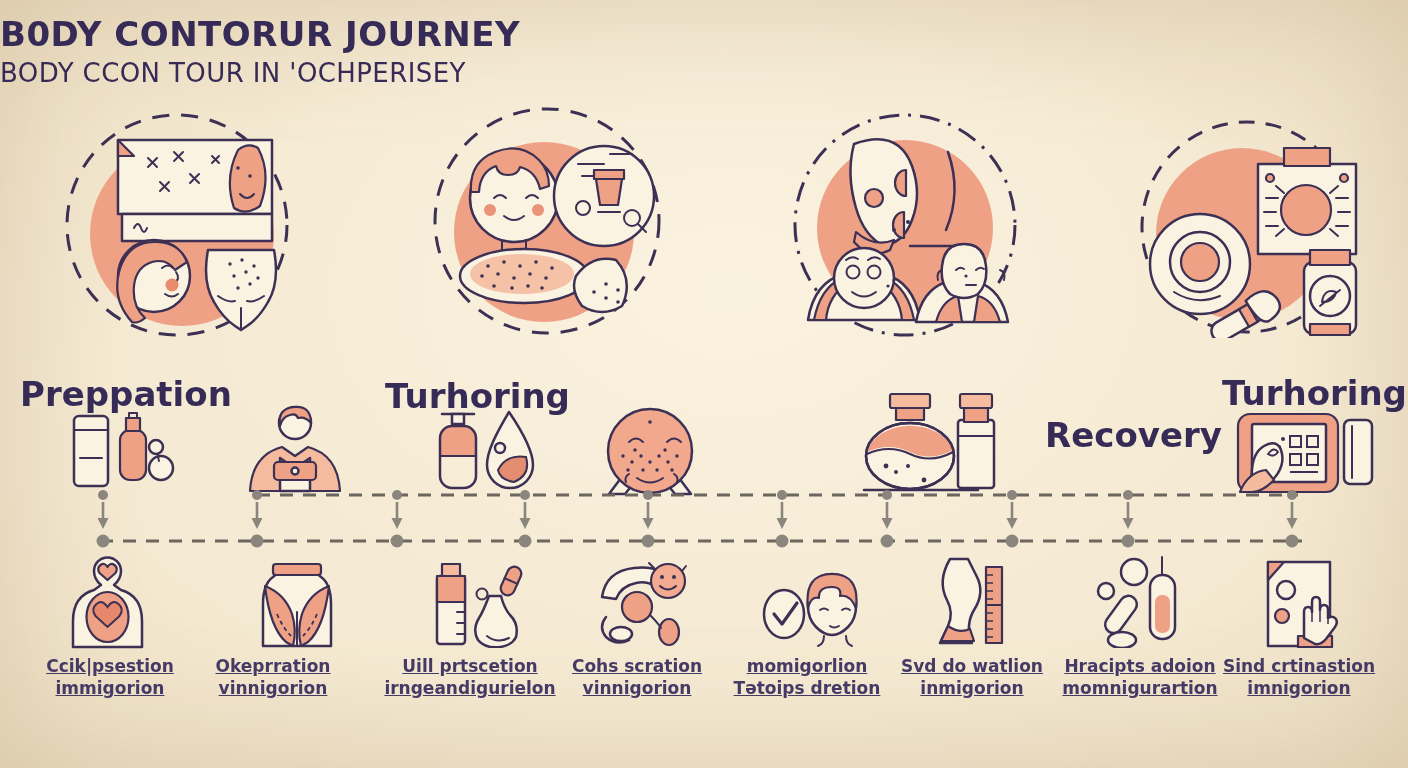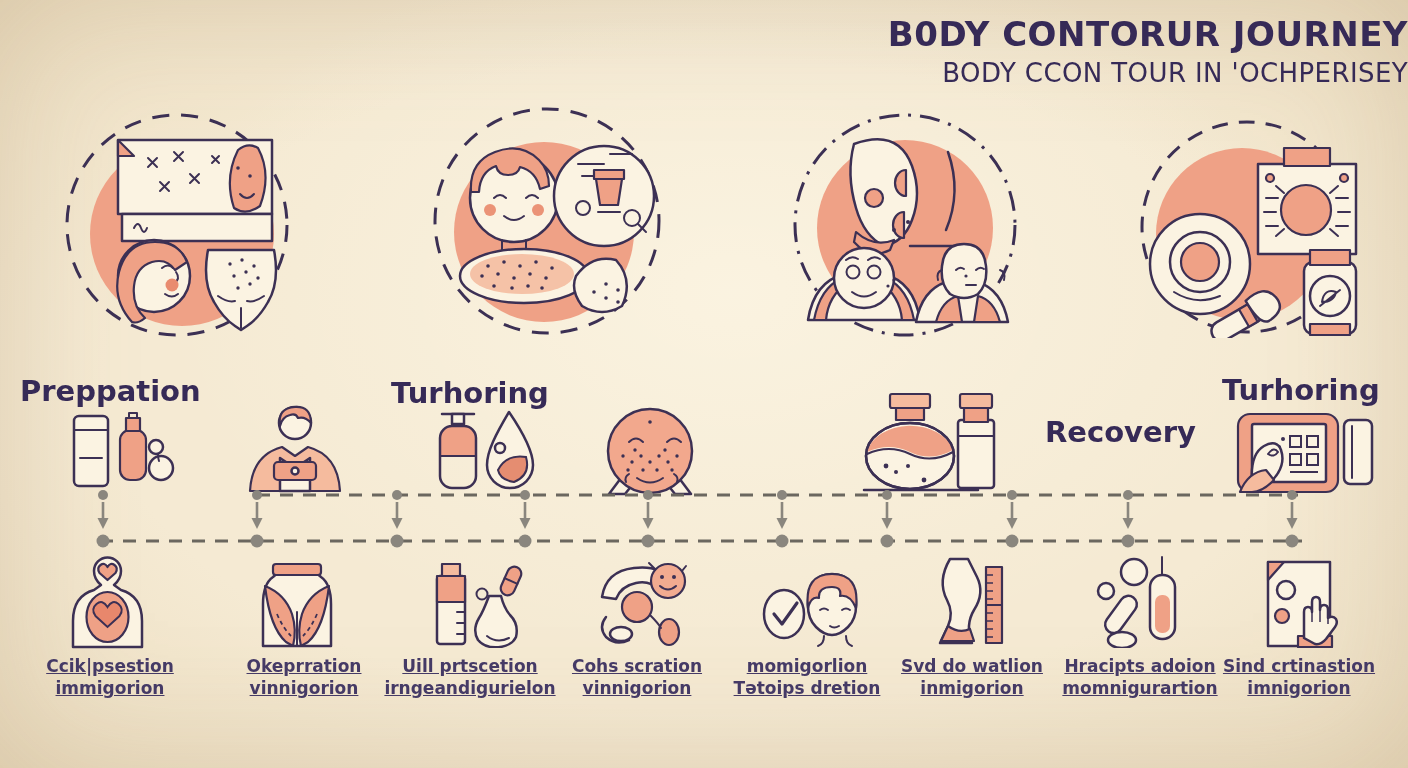--- a/index.html
+++ b/index.html
@@ -4,24 +4,24 @@
 <style>
   html,body{margin:0;padding:0;}
   body{width:1408px;height:768px;overflow:hidden;
        font-family:"DejaVu Sans","Liberation Sans",sans-serif;}
   #stage{position:relative;width:1408px;height:768px;
        background:
          radial-gradient(ellipse at 52% 38%, rgba(255,250,235,.55) 0%, rgba(255,250,235,0) 55%),
          radial-gradient(ellipse at 50% 50%, #f5ead3 60%, #ecdec1 100%);
        box-shadow:inset 0 0 140px rgba(150,120,80,.22);}
   .abs{position:absolute;}
-  .title-block{left:0;right:0;top:14px;text-align:right;color:#362a57;}
+  .title-block{left:0;right:0;top:14px;text-align:left;color:#362a57;}
   .title{font-size:34px;font-weight:bold;letter-spacing:.5px;}
   .subtitle{font-size:26px;font-weight:normal;margin-top:4px;letter-spacing:.4px;}
-  .phase-label{font-size:29px;font-weight:bold;color:#362a57;text-align:center;white-space:nowrap;}
+  .phase-label{font-size:34px;font-weight:bold;color:#362a57;text-align:center;white-space:nowrap;}
   .caption{width:200px;text-align:center;font-size:17px;font-weight:bold;color:#453a66;line-height:1.3;text-decoration:underline;}
   .caption span{display:block;}
   
   svg .fc{fill:#fbf3e2;stroke:#3c3054;stroke-width:2.5;stroke-linejoin:round;}
   svg .fs{fill:#efa186;stroke:#3c3054;stroke-width:2.2;stroke-linejoin:round;}
   svg .fs2{fill:#f5bb9e;stroke:#3c3054;stroke-width:2.2;stroke-linejoin:round;}
   svg .fsn{fill:#efa186;}
   svg .ln{fill:none;stroke:#3c3054;stroke-width:2.5;stroke-linecap:round;stroke-linejoin:round;}
   svg .ln2{fill:none;stroke:#3c3054;stroke-width:2;stroke-linecap:round;stroke-linejoin:round;}
   svg .dot{fill:#3c3054;}
@@ -462,21 +462,21 @@
     <circle class="fs" cx="30" cy="60" r="7"></circle>
     <rect class="fs" x="46" y="80" width="34" height="11"></rect>
     <path class="fc" d="M52,82 v-26 q0,-5 4,-5 q4,0 4,5 v-10 q0,-5 4,-5 q4,0 4,5 v8 q0,-5 4,-5 q4,0 4,5 v8 q5,-3 8,1 q2,4 -1,8 l-9,12 q-5,6 -11,5 z"></path>
     <path d="M60,56 v10 m8,-12 v12 m8,-8 v10" fill="none" stroke="#3c3054" stroke-width="1.5"></path>
   </svg>
 
   <div class="abs caption" style="left:10px;top:655px">
     <span>Ccik|psestion</span>
     <span>immigorion</span>
   </div>
-  <div class="abs caption" style="left:204px;top:655px">
+  <div class="abs caption" style="left:173px;top:655px">
     <span>Okeprration</span>
     <span>vinnigorion</span>
   </div>
   <div class="abs caption" style="left:370px;top:655px">
     <span>Uill prtscetion</span>
     <span>irngeandigurielon</span>
   </div>
   <div class="abs caption" style="left:537px;top:655px">
     <span>Cohs scration</span>
     <span>vinnigorion</span>

